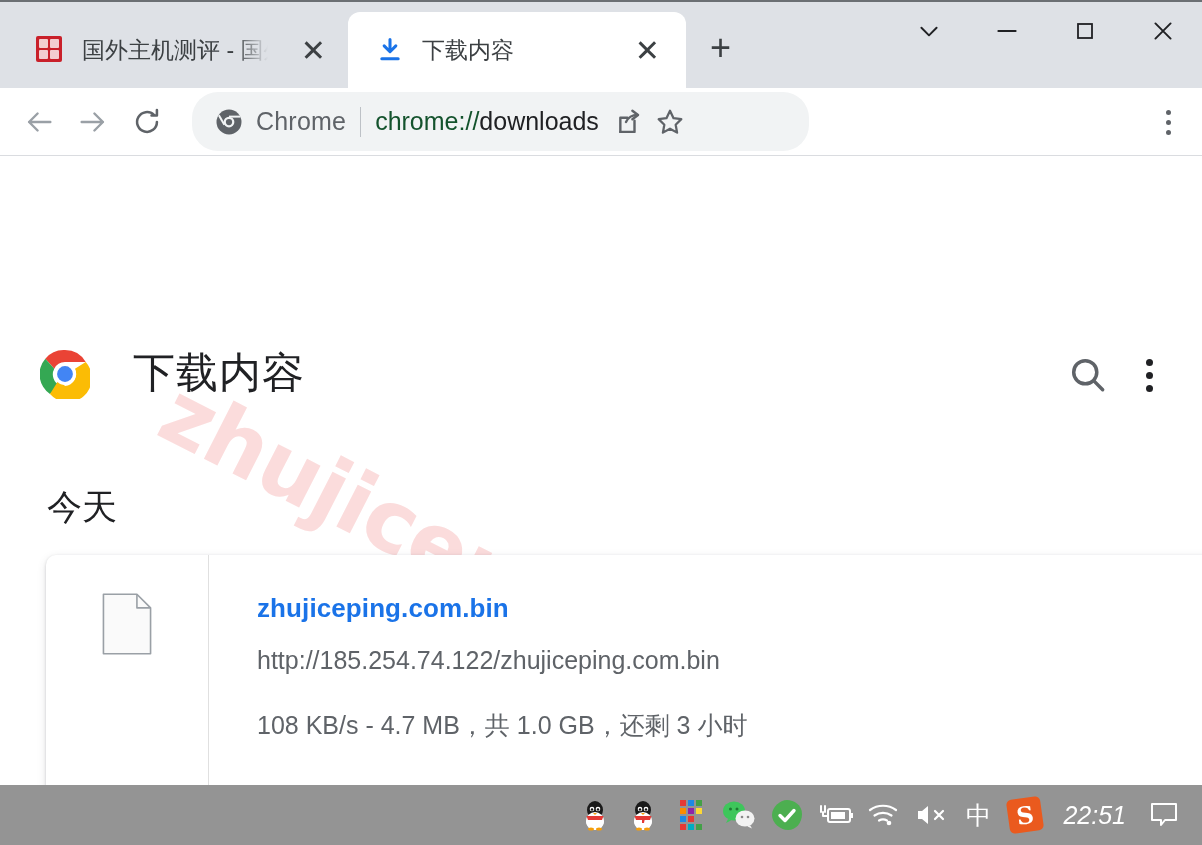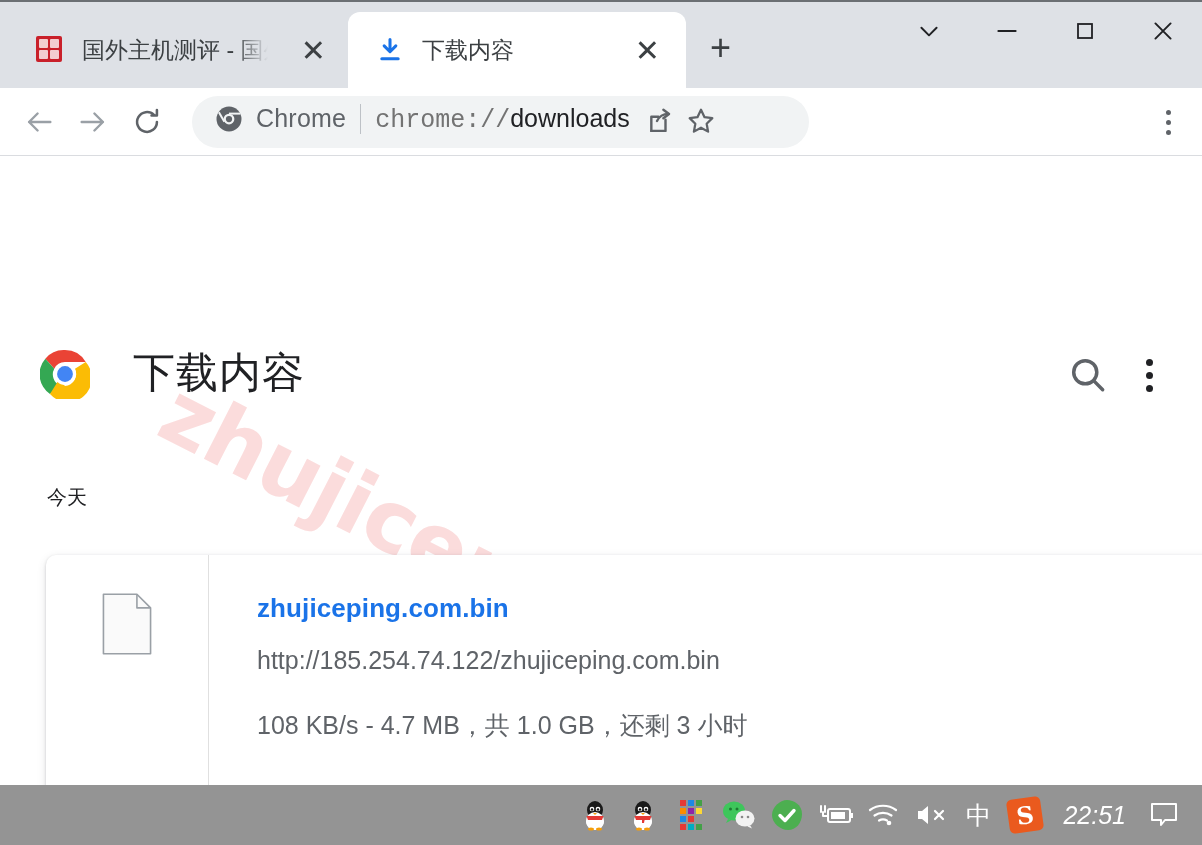--- a/index.html
+++ b/index.html
@@ -73,29 +73,29 @@
 
   
   .toolbar {
     position: absolute; left: 0; top: 88px; width: 1202px; height: 68px;
     background: #ffffff; display: flex; align-items: center;
     border-bottom: 1px solid #dadce0;
   }
   .navbtn { width: 54px; height: 54px; display: flex; align-items: center; justify-content: center; }
   .navbtn:first-child { margin-left: 12px; }
   .omnibox {
-    margin-left: 18px; height: 52px; width: 617px;
+    margin-left: 18px; height: 59px; width: 617px;
     background: #f1f3f4; border-radius: 26px;
-    display: flex; align-items: flex-start; padding: 8px 16px;
+    display: flex; align-items: center; padding: 0 16px;
   }
   .omni-chrome-icon { width: 30px; height: 30px; flex: 0 0 auto; margin-left: 6px; }
   .omni-chrome-label { font-size: 25px; color: #5f6368; margin-left: 12px; letter-spacing: .2px; }
   .omni-sep { width: 1px; height: 30px; background: #bdc1c6; margin: 0 14px; }
   .omni-url { font-size: 25px; color: #202124; white-space: nowrap; }
-  .omni-url .scheme { color: #737373; font-family: Liberation Mono, monospace; }
+  .omni-url .scheme { color: #14532d; }
   .omni-icon-right { width: 34px; height: 34px; margin-left: 10px; flex: 0 0 auto; }
   .toolbar-menu { position: absolute; right: 14px; top: 14px; width: 40px; height: 40px;
     display: flex; flex-direction: column; align-items: center; justify-content: center; gap: 5px; }
   .toolbar-menu i { width: 5px; height: 5px; border-radius: 50%; background: #5f6368; display: block; }
 
   
   .page { position: absolute; left: 0; top: 157px; width: 1202px; height: 628px; background: #ffffff; overflow: hidden; }
   .watermark {
     position: absolute; left: 190px; top: 205px;
     font-size: 86px; font-weight: 700; color: #fbdcdc;
@@ -103,21 +103,21 @@
     white-space: nowrap; letter-spacing: -1px; pointer-events: none;
     font-family: "DejaVu Sans", sans-serif;
   }
   .chrome-logo { position: absolute; left: 40px; top: 192px; width: 50px; height: 50px; }
   .page-title { position: absolute; left: 133px; top: 188px; font-size: 42px; color: #202124; letter-spacing: 1px; }
   .hdr-search { position: absolute; right: 92px; top: 196px; width: 44px; height: 44px; }
   .hdr-menu { position: absolute; right: 33px; top: 196px; width: 40px; height: 44px;
     display: flex; flex-direction: column; align-items: center; justify-content: center; gap: 6px; }
   .hdr-menu i { width: 7px; height: 7px; border-radius: 50%; background: #202124; display: block; }
 
-  .date-label { position: absolute; left: 47px; top: 327px; font-size: 20px; color: #202124; }
+  .date-label { position: absolute; left: 47px; top: 327px; font-size: 35px; color: #202124; }
 
   .card {
     position: absolute; left: 46px; top: 398px; width: 1182px; height: 354px;
     background: #ffffff; border-radius: 10px;
     box-shadow: 0 1px 3px rgba(60,64,67,.22), 0 3px 10px rgba(60,64,67,.13);
   }
   .card-iconcol {
     position: absolute; left: 0; top: 0; width: 163px; height: 354px;
     border-right: 1px solid #e0e0e0;
     display: flex; align-items: flex-start; justify-content: center; padding-top: 38px;

